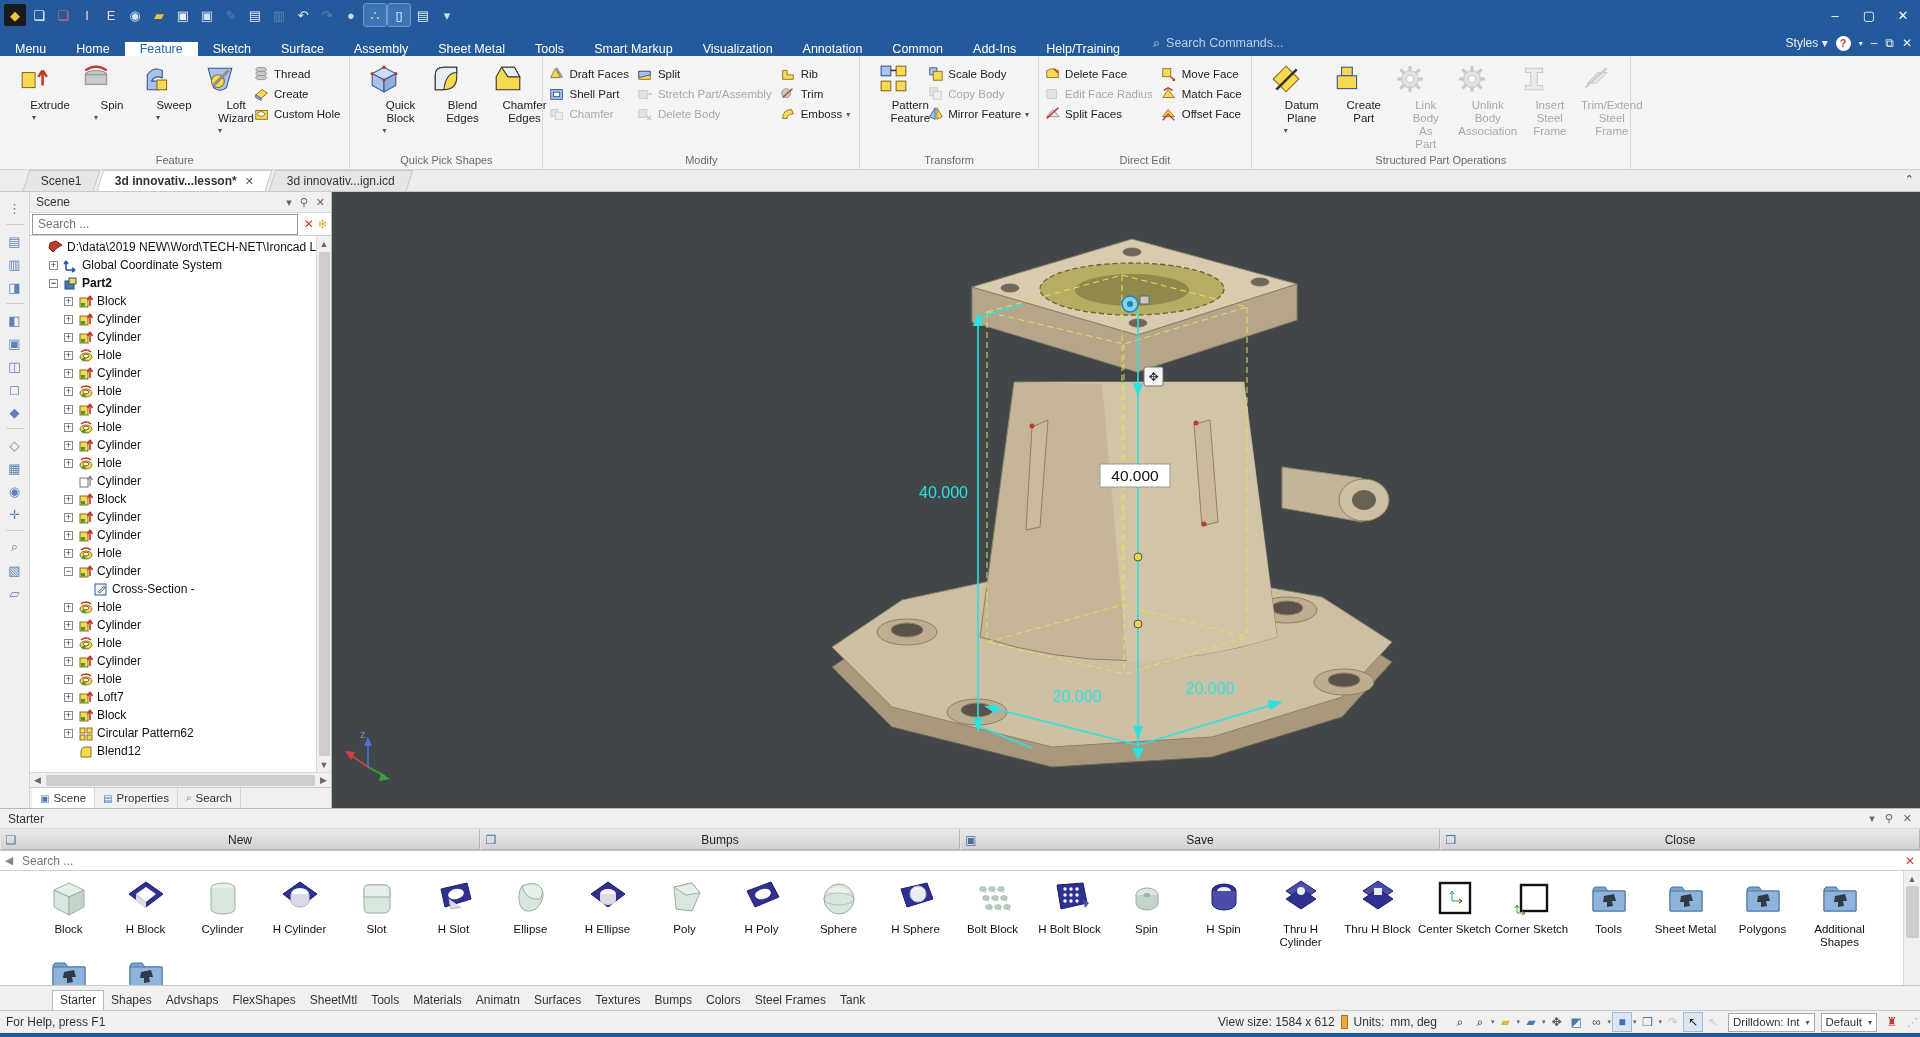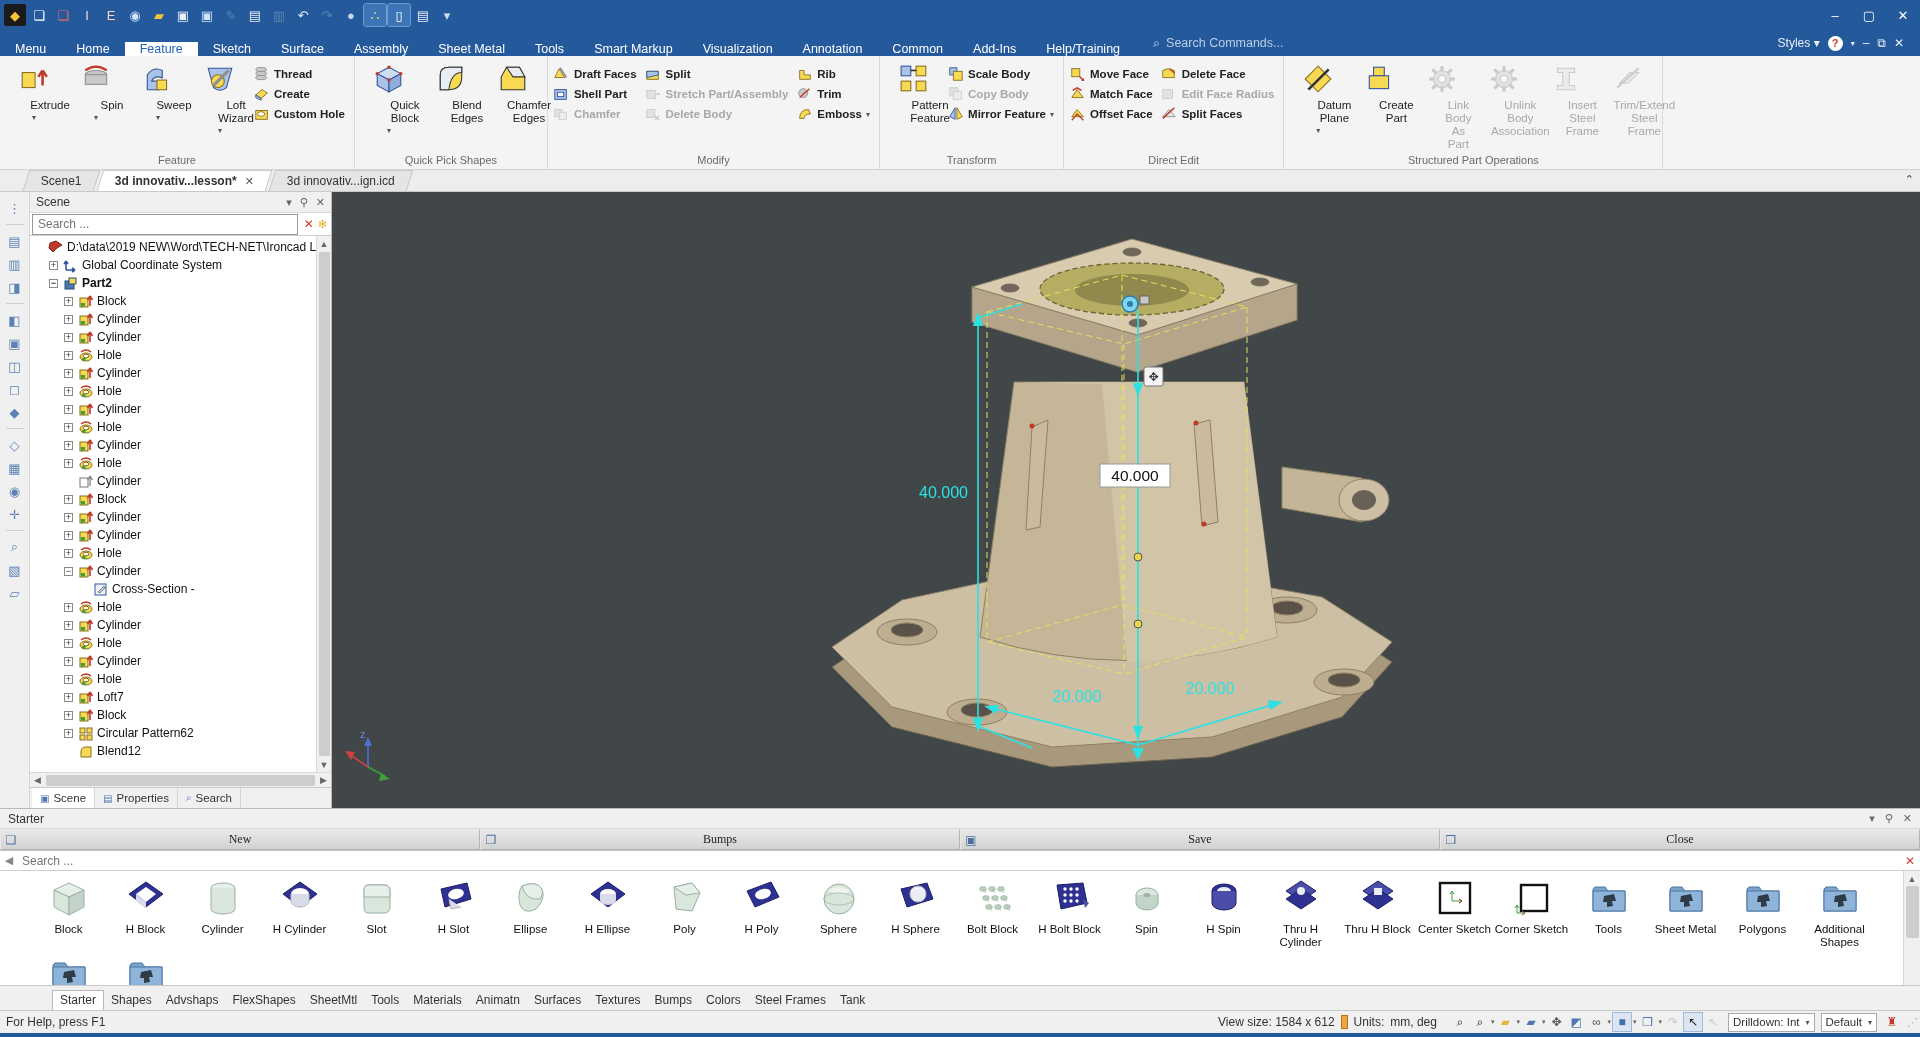--- a/index.html
+++ b/index.html
@@ -13,36 +13,36 @@
   .qat-btn.dis { opacity:.45; }
   .win-title { position:absolute; left:0; right:0; text-align:center; font-size:12.5px; pointer-events:none; }
   .win-ctl { margin-left:auto; display:flex; }
   .win-ctl div { width:34px; height:30px; display:flex; align-items:center; justify-content:center; font-size:13px; }
 
   
   .menubar { height:26px; background:#24599b; display:flex; align-items:stretch; color:#fff; }
   .mtab { padding:0 15px; display:flex; align-items:center; font-size:12.5px; cursor:default; }
   .mtab.active { background:#ffffff; color:#1e62b0; }
   .msearch { display:flex; align-items:center; gap:6px; color:#b9cde6; margin-left:18px; font-size:12.5px; }
-  .mb-right { margin-left:auto; display:flex; align-items:center; gap:8px; padding-right:16px; font-size:12px; color:#eaf1f9; }
+  .mb-right { margin-left:auto; display:flex; align-items:center; gap:8px; padding-right:8px; font-size:12px; color:#eaf1f9; }
   .help-badge { width:15px; height:15px; border-radius:50%; background:#fff; color:#d03a2b; font-weight:bold; font-size:11px; display:flex; align-items:center; justify-content:center; }
 
   
   .ribbon { height:114px; background:#f4f4f4; border-bottom:1px solid #d5d5d5; display:flex; }
   .rb-group { display:flex; flex-direction:column; border-right:1px solid #d9d9d9; padding:2px 3px 0 3px; }
   .rb-items { flex:1; display:flex; align-items:stretch; }
   .rb-label { height:17px; text-align:center; color:#6a6a6a; font-size:11px; line-height:16px; white-space:nowrap; padding:0 6px; }
   .rb-large { width:62px; display:flex; flex-direction:column; align-items:center; padding-top:4px; cursor:default; }
   .rb-large .ric { width:34px; height:34px; display:flex; align-items:center; justify-content:center; }
   .rb-large .rlab { font-size:11.5px; color:#222; text-align:center; line-height:13px; margin-top:3px; white-space:pre-line;margin-left:32px; }
   .rb-large.dis .rlab { color:#a8a8a8; }
   .rb-large.dis .ric { opacity:.4; filter:grayscale(1); }
   .rb-caret { font-size:8px; color:#555; margin-top:1px; }
   .rb-col { display:flex; flex-direction:column; justify-content:flex-start; padding-top:6px; }
-  .rb-small { height:20px; display:flex; align-items:center; gap:4px; padding:0 6px 0 2px; font-size:11.5px; color:#222; white-space:nowrap; cursor:default;font-weight:bold; }
+  .rb-small { height:20px; display:flex; align-items:center; gap:4px; padding:0 6px 0 2px; font-size:11.5px; color:#222; white-space:nowrap; cursor:default; }
   .rb-small .sic { width:17px; height:17px; display:flex; align-items:center; justify-content:center; }
   .rb-small.dis { color:#a8a8a8;align-items:center; }
   .rb-small.dis .sic { opacity:.4; filter:grayscale(1); }
 
   
   .doctabs { height:22px; background:#eceded; border-bottom:1px solid #c9c9c9; display:flex; align-items:flex-end; padding-left:26px; position:relative; }
   .dtab { height:21px; padding:0 14px; display:flex; align-items:center; gap:8px; font-size:12px; color:#333; border:1px solid #c9c9c9; border-bottom:none; background:#e4e5e5; transform:skewX(-18deg); margin-right:3px; }
   .dtab > span { transform:skewX(18deg); white-space:nowrap; }
   .dtab.active { background:#fff; font-weight:bold; }
   .dt-close { color:#555; font-size:11px; }
@@ -81,21 +81,21 @@
 
   .viewport { flex:1; background:#414749; position:relative; }
 
   
   .starter { height:202px; background:#fff; border-top:1px solid #b9b9b9; display:flex; flex-direction:column; }
   .st-header { height:20px; background:#f0f0f0; border-bottom:1px solid #d9d9d9; display:flex; align-items:center; padding:0 8px; color:#333; }
   .st-hicons { margin-left:auto; display:flex; gap:10px; color:#666; font-size:11px; }
   .st-buttons { height:22px; display:flex; background:#dcdcdc; border-bottom:1px solid #c2c2c2; }
   .st-btn { flex:1; display:flex; align-items:center; border:1px solid #b5b5b5; border-top-color:#e8e8e8; border-left-color:#e8e8e8; background:linear-gradient(#e9e9e9,#d2d2d2); position:relative; }
   .st-btn .bic { width:20px; display:flex; justify-content:center; font-size:12px; color:#4d6f9d; }
-  .st-btn .blab { position:absolute; left:0; right:0; text-align:center; font-size:12px; color:#222;font-family:Liberation Serif, serif; }
+  .st-btn .blab { position:absolute; left:0; right:0; text-align:center; font-size:12px; color:#222; }
   .st-search { height:20px; display:flex; align-items:center; border-bottom:1px solid #cfcfcf; }
   .st-search .back { width:18px; text-align:center; color:#888; font-size:11px; }
   .st-search input { flex:1; height:18px; border:none; padding:0 4px; font-size:12px; color:#666; font-family:inherit; }
   .st-search .sx { color:#d03a2b; font-weight:bold; padding:0 5px; }
   .st-items { flex:1; display:flex; overflow:hidden; }
   .st-grid { flex:1; padding:4px 0 0 30px; display:flex; flex-wrap:wrap; align-content:flex-start; }
   .cat-item { width:77px; display:flex; flex-direction:column; align-items:center; margin-bottom:2px; }
   .cat-item .cic { width:46px; height:46px; display:flex; align-items:center; justify-content:center; }
   .cat-item .clab { font-size:11.5px; color:#111; text-align:center; line-height:13px; margin-top:2px; }
   .st-scroll { width:17px; background:#f0f0f0; border-left:1px solid #d9d9d9; display:flex; flex-direction:column; align-items:center; }
@@ -441,20 +441,48 @@
         </div>
       </div>
       <div class="rb-label">Transform</div>
     </div>
     <div class="rb-group">
       <div class="rb-items">
         <div class="rb-col">
           <div class="rb-small">
             <span class="sic">
               <svg width="16" height="16" viewBox="0 0 18 18">
+                <path d="M2,5 L8,3 L15,5 L15,13 L2,13 Z" fill="#f8d952" stroke="#8a6d1f"></path>
+                <path d="M10,3 l5,5" stroke="#c0392b" stroke-width="1.6"></path>
+              </svg>
+            </span>
+            <span>Delete Face</span>
+          </div>
+          <div class="rb-small dis">
+            <span class="sic">
+              <svg width="16" height="16" viewBox="0 0 18 18">
+                <rect x="2" y="4" width="11" height="10" fill="#c9c9c9" stroke="#8f8f8f"></rect>
+              </svg>
+            </span>
+            <span>Edit Face Radius</span>
+          </div>
+          <div class="rb-small">
+            <span class="sic">
+              <svg width="16" height="16" viewBox="0 0 18 18">
+                <path d="M2,12 L9,4 L16,12 Z" fill="#e8e8e8" stroke="#8f8f8f"></path>
+                <line x1="2" y1="14" x2="15" y2="2" stroke="#c0392b" stroke-width="1.8"></line>
+              </svg>
+            </span>
+            <span>Split Faces</span>
+          </div>
+        </div>
+        <div class="rb-col">
+          <div class="rb-small">
+            <span class="sic">
+              <svg width="16" height="16" viewBox="0 0 18 18">
                 <rect x="2" y="3" width="9" height="9" fill="#f8d952" stroke="#8a6d1f"></rect>
                 <path d="M11,12 l4,4 M13,16 l2,0 l0,-2" stroke="#c0392b" stroke-width="1.6" fill="none"></path>
               </svg>
             </span>
             <span>Move Face</span>
           </div>
           <div class="rb-small">
             <span class="sic">
               <svg width="16" height="16" viewBox="0 0 18 18">
                 <path d="M2,13 L8,4 L15,13 Z" fill="#f8d952" stroke="#8a6d1f"></path>
@@ -464,48 +492,20 @@
             <span>Match Face</span>
           </div>
           <div class="rb-small">
             <span class="sic">
               <svg width="16" height="16" viewBox="0 0 18 18">
                 <path d="M2,12 L8,4 L15,12 Z" fill="#f8d952" stroke="#8a6d1f"></path>
                 <path d="M2,16 L8,9 L15,16" stroke="#c0392b" stroke-width="1.4" fill="none"></path>
               </svg>
             </span>
             <span>Offset Face</span>
-          </div>
-        </div>
-        <div class="rb-col">
-          <div class="rb-small">
-            <span class="sic">
-              <svg width="16" height="16" viewBox="0 0 18 18">
-                <path d="M2,5 L8,3 L15,5 L15,13 L2,13 Z" fill="#f8d952" stroke="#8a6d1f"></path>
-                <path d="M10,3 l5,5" stroke="#c0392b" stroke-width="1.6"></path>
-              </svg>
-            </span>
-            <span>Delete Face</span>
-          </div>
-          <div class="rb-small dis">
-            <span class="sic">
-              <svg width="16" height="16" viewBox="0 0 18 18">
-                <rect x="2" y="4" width="11" height="10" fill="#c9c9c9" stroke="#8f8f8f"></rect>
-              </svg>
-            </span>
-            <span>Edit Face Radius</span>
-          </div>
-          <div class="rb-small">
-            <span class="sic">
-              <svg width="16" height="16" viewBox="0 0 18 18">
-                <path d="M2,12 L9,4 L16,12 Z" fill="#e8e8e8" stroke="#8f8f8f"></path>
-                <line x1="2" y1="14" x2="15" y2="2" stroke="#c0392b" stroke-width="1.8"></line>
-              </svg>
-            </span>
-            <span>Split Faces</span>
           </div>
         </div>
       </div>
       <div class="rb-label">Direct Edit</div>
     </div>
     <div class="rb-group">
       <div class="rb-items">
         <div class="rb-large">
           <div class="ric">
             <svg width="30" height="30" viewBox="0 0 28 28">

